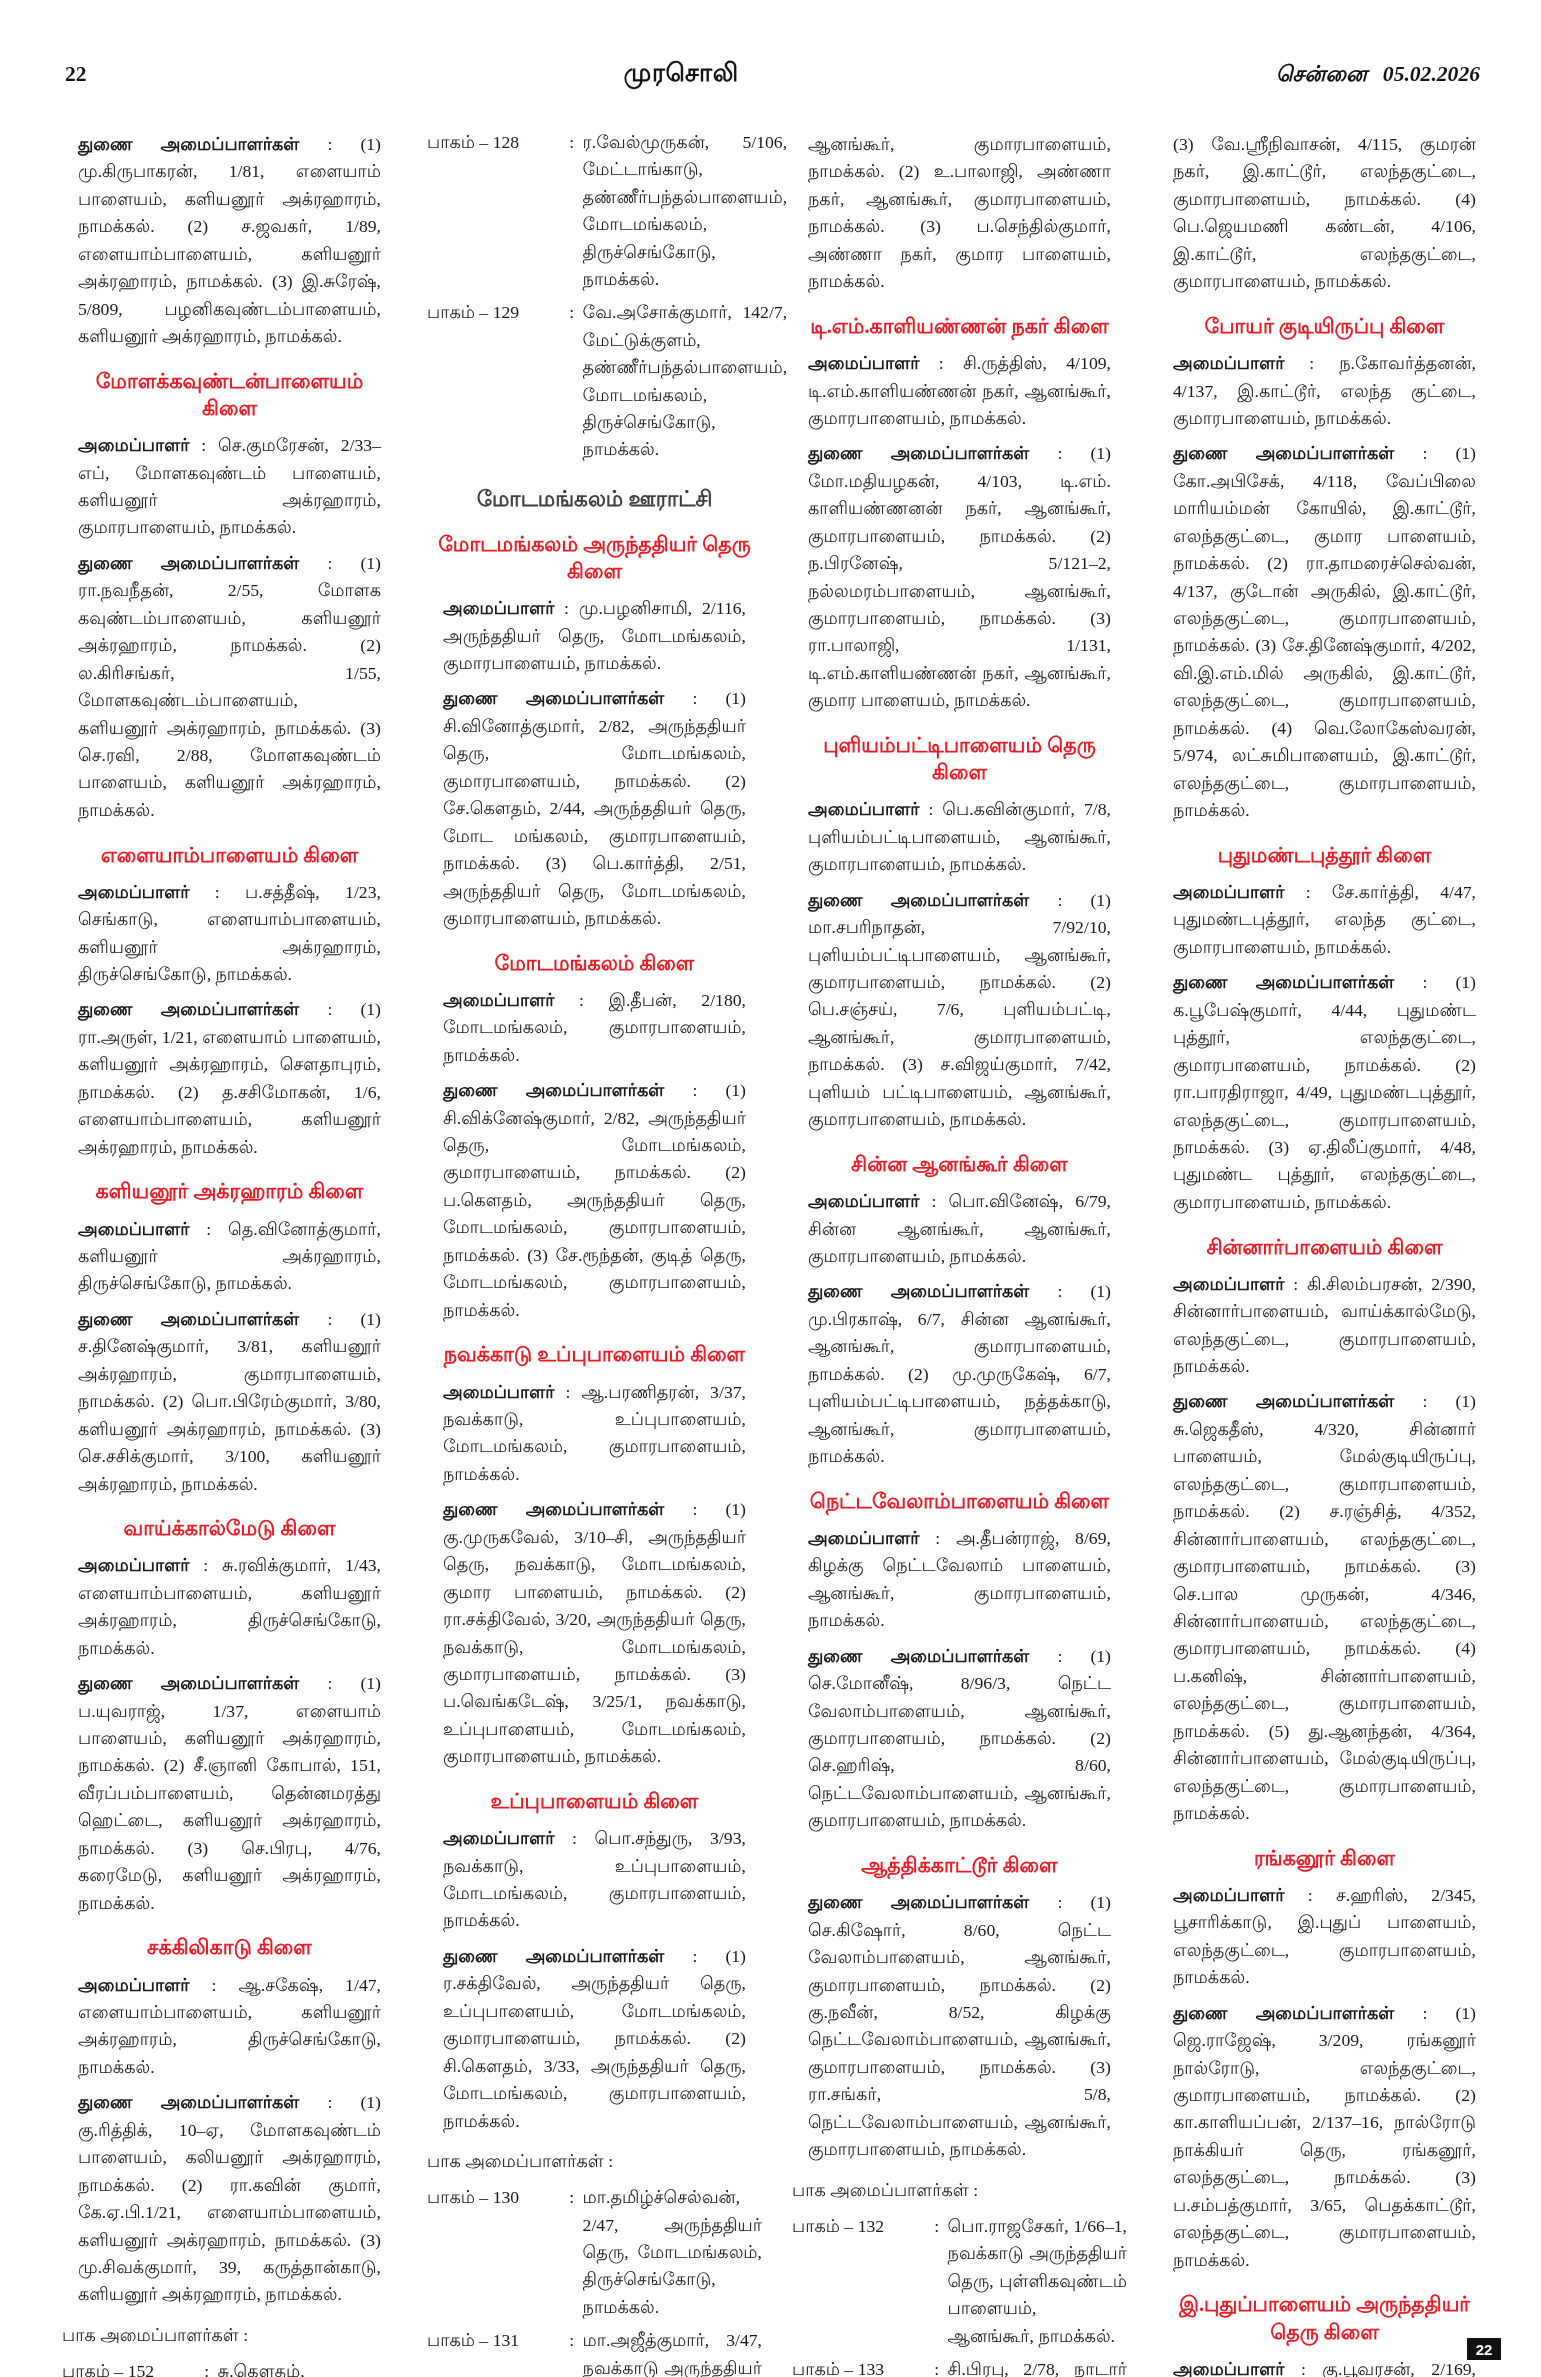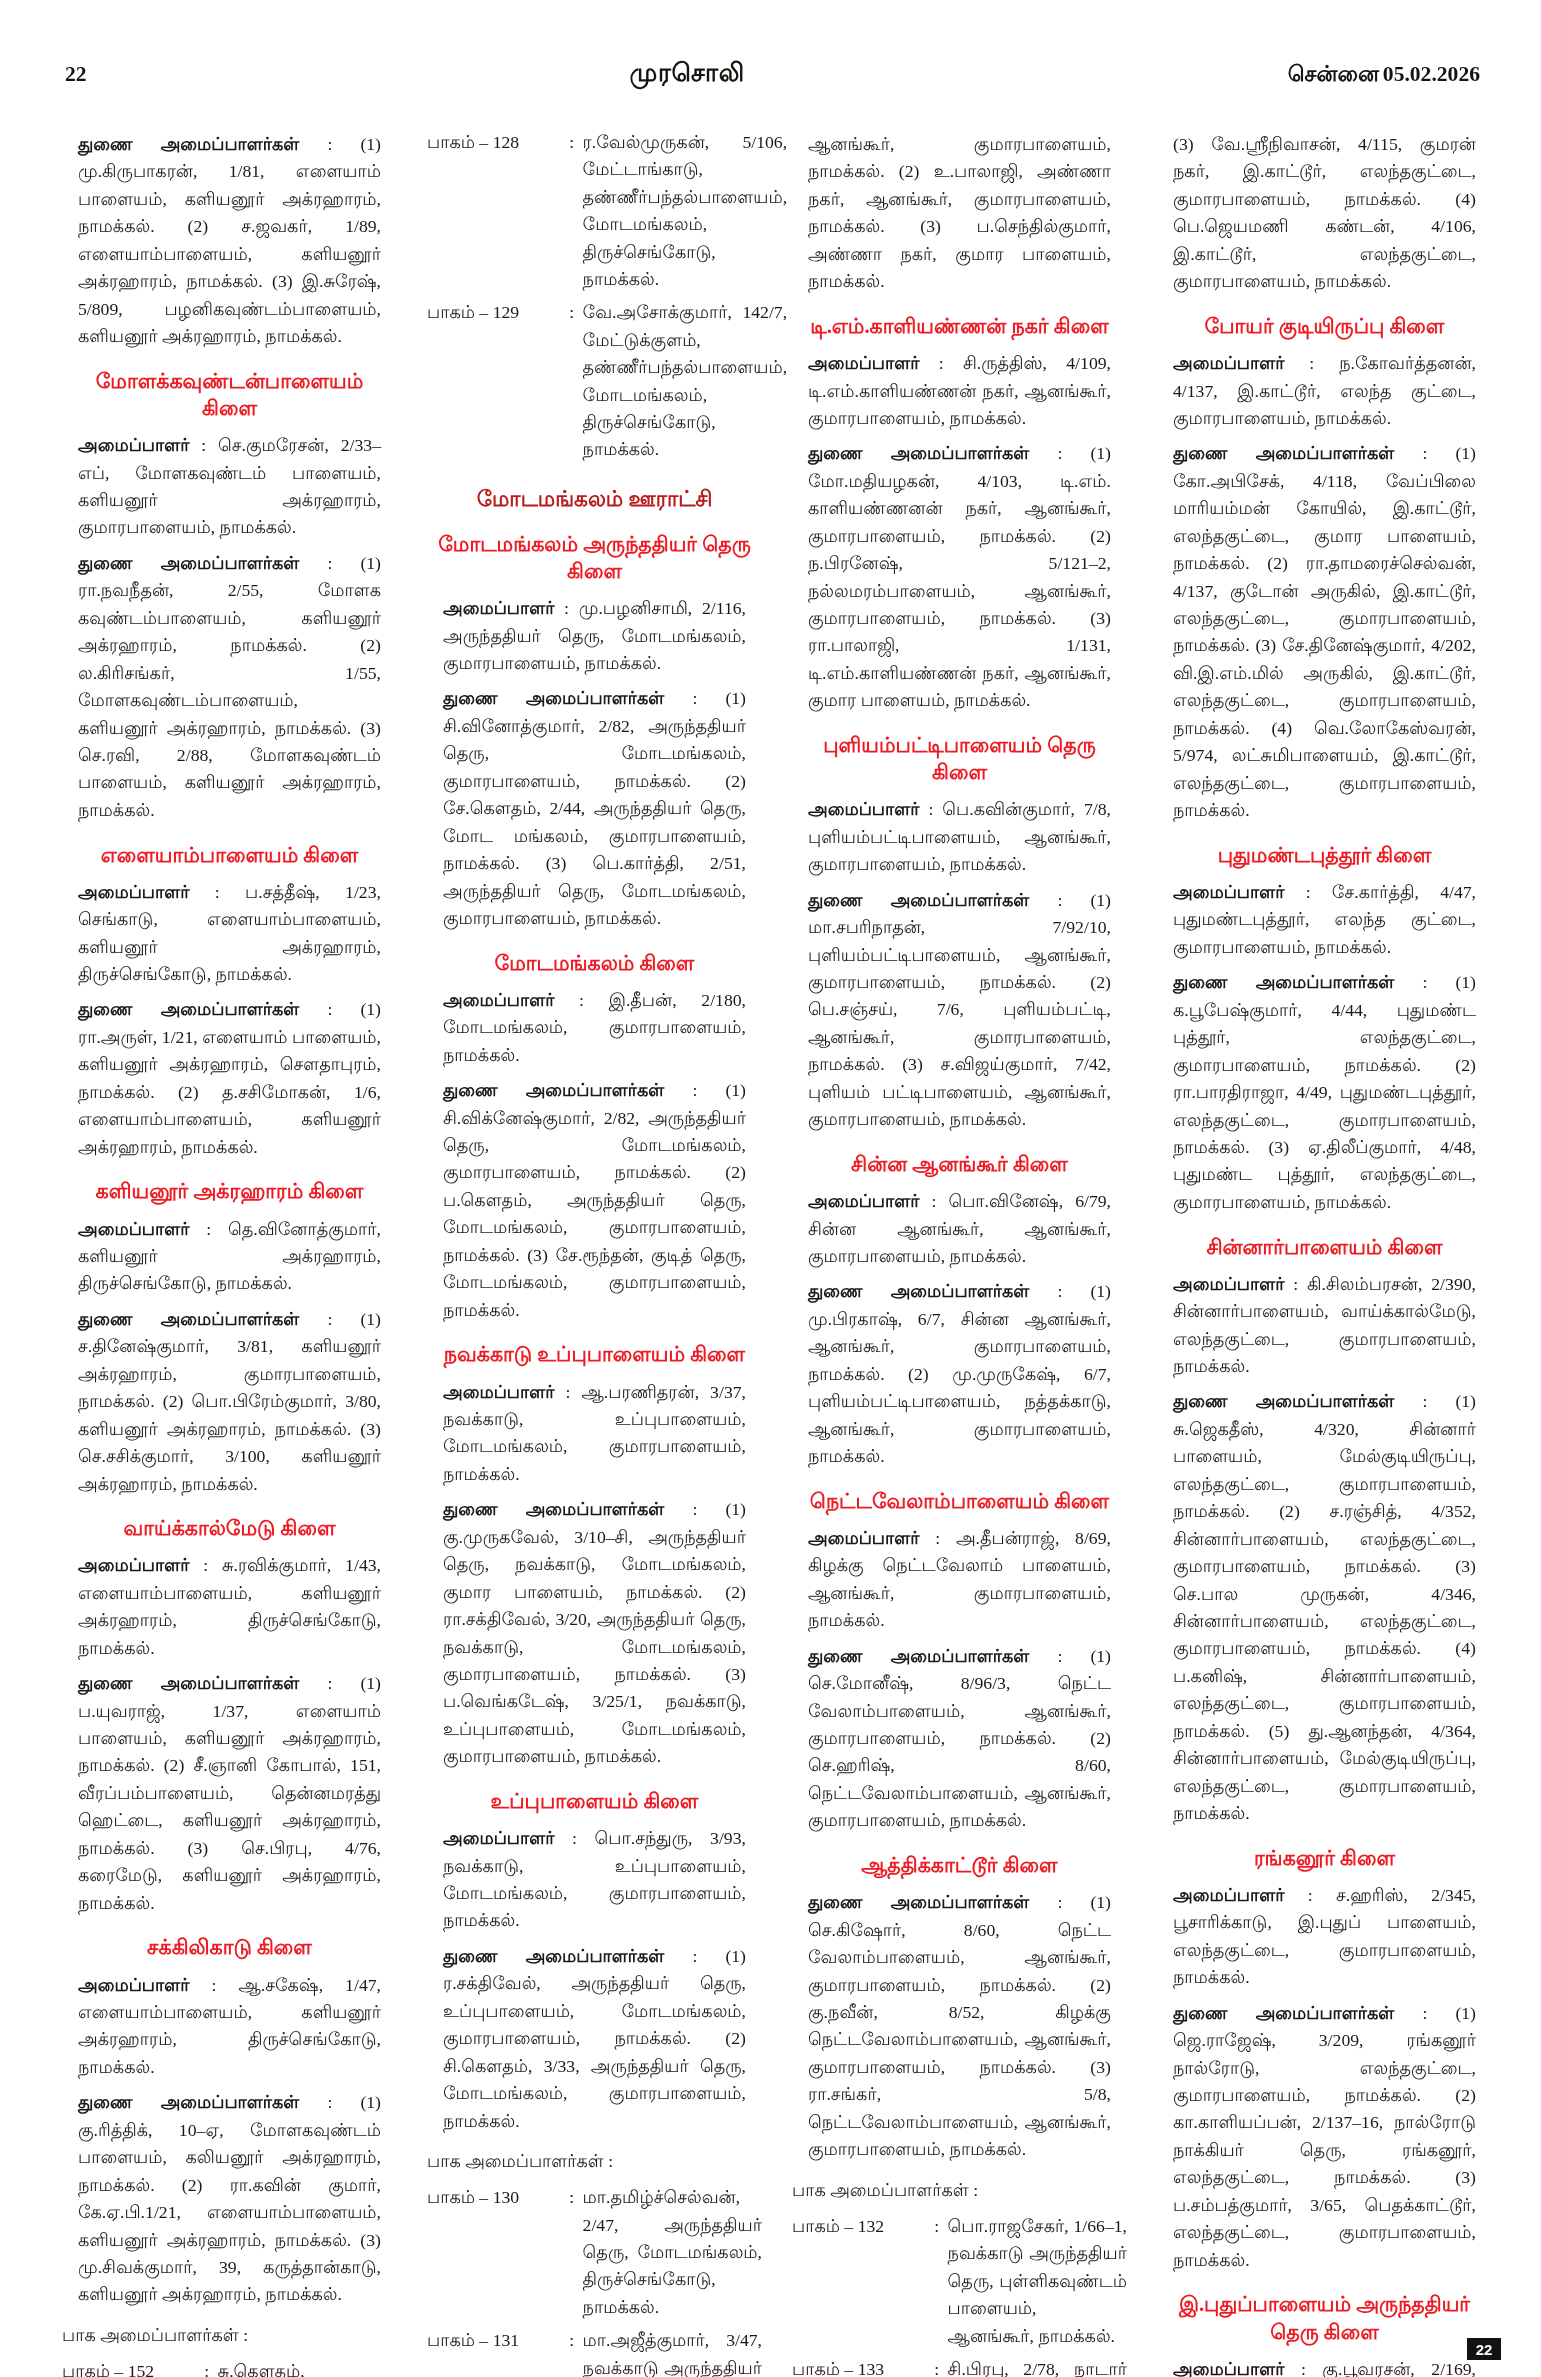--- a/index.html
+++ b/index.html
@@ -6,30 +6,30 @@
   body{
     width:1541px;height:2377px;position:relative;background:#ffffff;
     font-family:"Liberation Serif","DejaVu Serif",serif;color:#1d1a16;
     -webkit-font-smoothing:antialiased;overflow:hidden;
   }
   .header{
     display:flex;justify-content:space-between;align-items:baseline;
     padding:59px 61px 0 65px;font-weight:bold;font-size:21.6px;color:#17140f;
   }
   .header .masthead{font-size:25px;letter-spacing:0.7px;}
-  .header .edition{display:flex;gap:4px;}
+  .header .edition{display:flex;gap:16px;font-style:italic;}
   .page-body{
     display:flex;gap:30px;padding:33px 55px 0 62px;box-sizing:border-box;
   }
   .col{width:335px;flex:none;font-size:17.7px;line-height:1.55;text-align:justify;}
   .para{margin:8px 16px;}
   .plabel{font-weight:bold;}
   h2.union{
     text-align:center;font-size:21.6px;line-height:1.3;margin:21.6px 0 8.7px;
-    font-weight:bold;color:#b91c1c;
+    font-weight:bold;color:#404040;
   }
   h3.branch{
     color:#ed1c24;text-align:center;font-size:20.6px;line-height:1.32;
     margin:17.3px 7.2px 10px;font-weight:bold;
   }
   .parts-title{font-weight:normal;margin:13px 0 8.7px;}
   .part-row{display:flex;margin:5.8px 0;}
   .part-no{width:134px;flex:none;}
   .part-colon{width:21.6px;flex:none;text-align:center;}
   .part-text{flex:1;}

